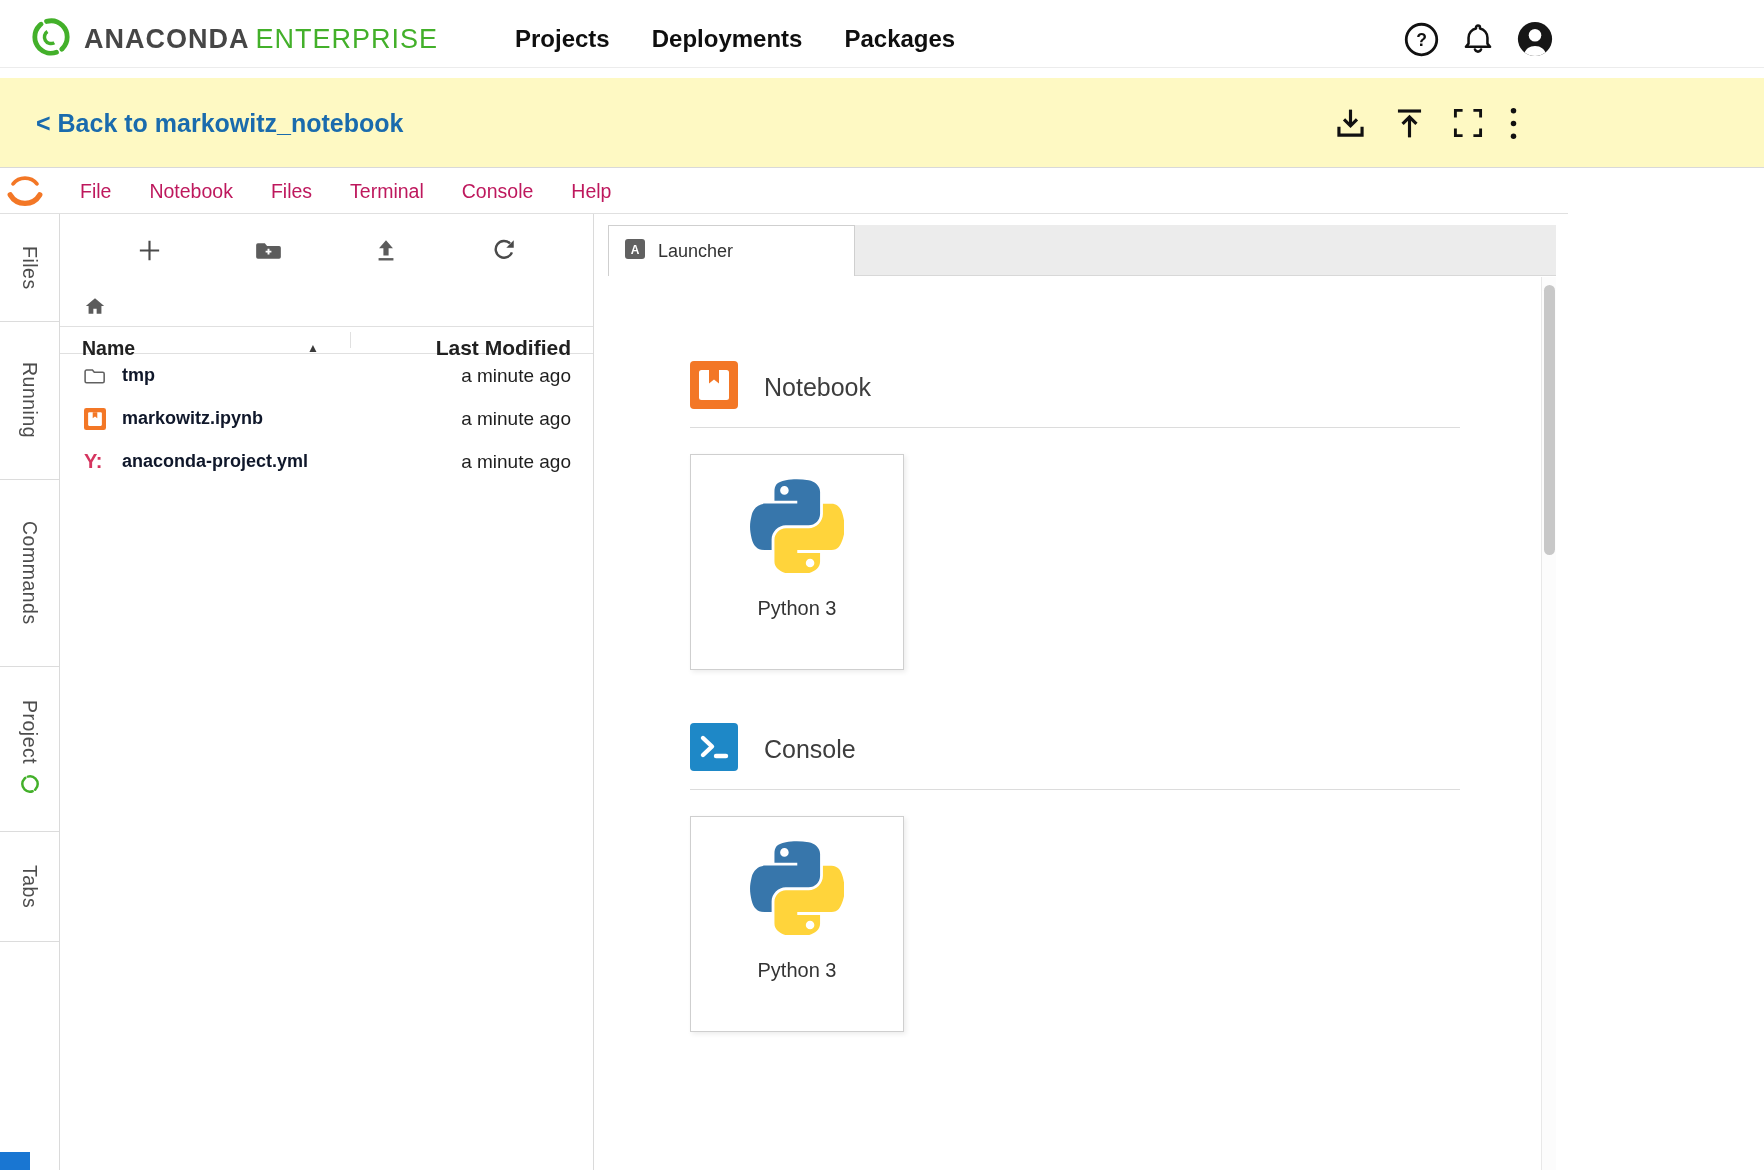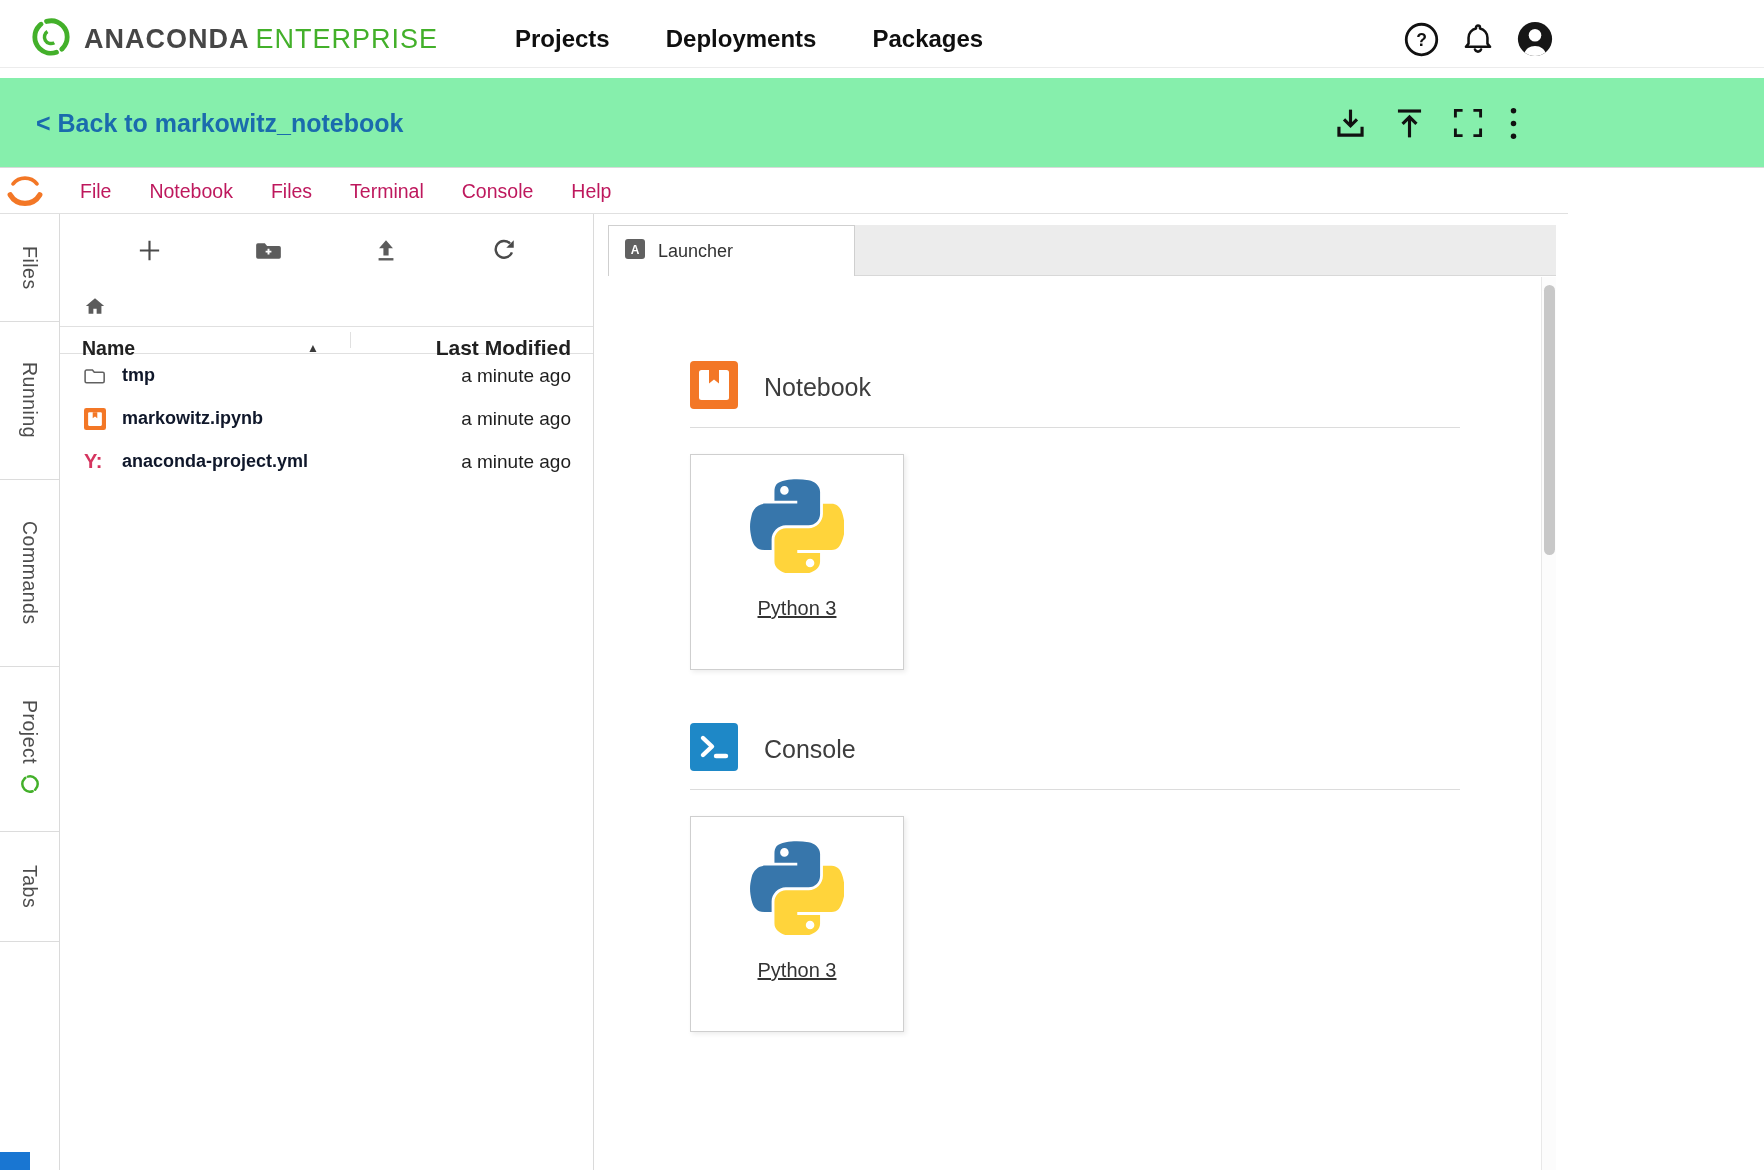--- a/index.html
+++ b/index.html
@@ -6,27 +6,27 @@
   html,body { width:1764px; height:1170px; background:#fff; overflow:hidden;
               font-family:"Liberation Sans","DejaVu Sans",sans-serif; color:#1a1a1a; }
   .app { position:relative; width:1764px; height:1170px; }
 
   
   .topbar { position:absolute; left:0; top:0; width:100%; height:68px; background:#fff;
             border-bottom:1px solid #ececec; }
   .brand { position:absolute; left:30px; top:0; height:78px; display:flex; align-items:center; gap:12px; cursor:pointer; }
   .brand-primary { font-size:27px; font-weight:700; color:#464646; letter-spacing:1px; }
   .brand-secondary { font-size:27px; font-weight:500; color:#43B02A; letter-spacing:1px; margin-left:6px; }
-  .topnav { position:absolute; left:515px; top:0; height:78px; display:flex; align-items:center; gap:56px; }
+  .topnav { position:absolute; left:515px; top:0; height:78px; display:flex; align-items:center; gap:42px; }
   .topnav-item { font-size:24px; font-weight:600; color:#0f0f0f; cursor:pointer; }
   .top-icons { position:absolute; left:1403px; top:0; height:78px; display:flex; align-items:center; gap:20px; }
   .icon-btn { display:flex; align-items:center; justify-content:center; cursor:pointer; }
 
   
-  .backbar { position:absolute; left:0; top:78px; width:100%; height:90px; background:#86efac;
+  .backbar { position:absolute; left:0; top:78px; width:100%; height:90px; background:#fef9c3;
              border-bottom:1px solid #d9d9d9; }
   .back-link { position:absolute; left:36px; top:0; line-height:90px; font-size:25px; font-weight:700; color:#1A6BAD; cursor:pointer; }
   .back-icons { position:absolute; left:1332px; top:0; height:90px; display:flex; align-items:center; gap:22px; }
 
   
   .menubar { position:absolute; left:0; top:168px; width:1568px; height:46px; background:#fff;
              border-bottom:1px solid #e0e0e0; }
   .jlogo { position:absolute; left:4px; top:2px; }
   .menu-items { position:absolute; left:80px; top:0; height:46px; display:flex; align-items:center; gap:38px; }
   .menu-item { font-size:19.5px; color:#be185d; cursor:pointer; }
@@ -71,21 +71,21 @@
   .scroll-thumb { position:absolute; left:2px; top:8px; width:11px; height:270px; background:#c8c8c8; border-radius:7px; cursor:pointer; }
 
   .launcher-body { padding:85px 0 0 82px; }
   .lsection { width:770px; }
   .lsection + .lsection { margin-top:53px; }
   .lsection-head { display:flex; align-items:center; gap:26px; }
   .lsection-title { font-size:25px; color:#3d3d3d; }
   .lsection-rule { margin-top:14px; border-top:1px solid #dcdcdc; }
   .lcard { margin-top:26px; width:214px; height:216px; background:#fff; border:1px solid #cfcfcf;
            box-shadow:2px 2px 5px rgba(0,0,0,0.08); display:flex; flex-direction:column; align-items:center; cursor:pointer; }
-  .lcard .card-label { margin-top:24px; font-size:20px; color:#333;text-decoration:underline; }
+  .lcard .card-label { margin-top:24px; font-size:20px; color:#333; }
   .lcard svg { margin-top:24px; }
 </style>
 </head>
 <body>
 
 <div class="app">
 
   <div class="topbar">
     <div class="brand">
       <span>

